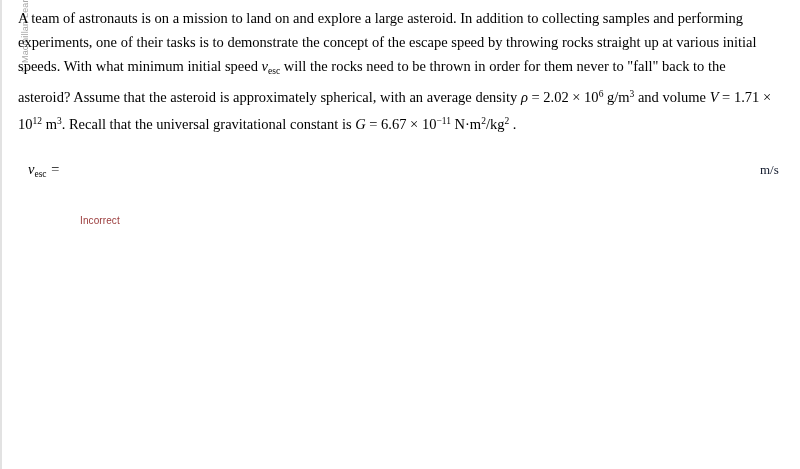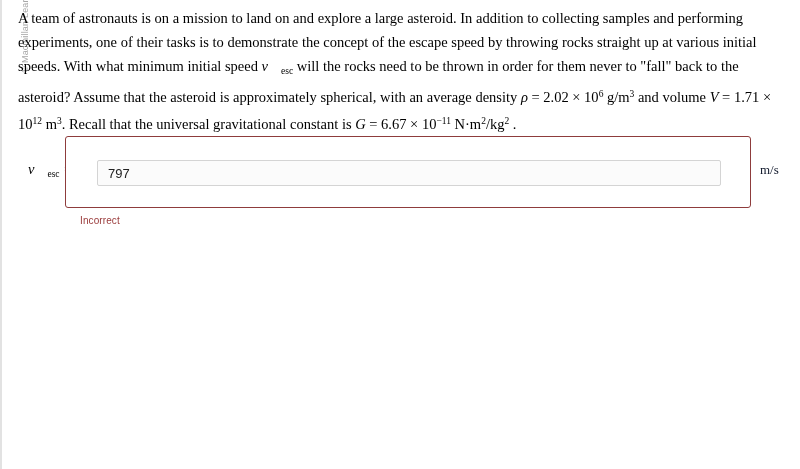--- a/index.html
+++ b/index.html
@@ -52,21 +52,20 @@
     text-align: left;
   }
   .question span { white-space: normal; }
   i.mathvar {
     font-style: italic;
   }
   sub {
     font-size: 9.5px;
     vertical-align: -0.28em;
     font-style: normal;
-    margin-left: 13px;
   }
   sup {
     font-size: 9.5px;
     vertical-align: 0.5em;
     font-style: normal;
   }
   .answer-row {
     position: absolute;
     left: 18px;
     top: 136px;
@@ -142,25 +141,20 @@
     <span>A team of astronauts is on a mission to land on and explore a large asteroid. In addition to collecting samples and performing experiments, one of their tasks is to demonstrate the concept of the escape speed by throwing rocks straight up at various initial speeds. With what minimum initial speed <i class="mathvar">v<sub>esc</sub></i> will the rocks need to be thrown in order for them never to "fall" back to the asteroid? Assume that the asteroid is approximately spherical, with an average density <i class="mathvar">ρ</i> = 2.02 × 10<sup>6</sup> g/m<sup>3</sup> and volume <i class="mathvar">V</i> = 1.71 × 10<sup>12</sup> m<sup>3</sup>. Recall that the universal gravitational constant is <i class="mathvar">G</i> = 6.67 × 10<sup>−11</sup> N·m<sup>2</sup>/kg<sup>2</sup> .</span>
   </div>
 
   <div class="answer-row">
 
     <div class="var-label">
       <i class="mathvar">v</i><sub>esc</sub>
       <span>=</span>
     </div>
 
-    <div class="answer-box" style="border-color: rgb(142, 60, 60);">
-      <div class="input-field">
-        <span>797</span>
-      </div>
-    </div>
 
     <div class="units">m/s</div>
 
     <div class="feedback" style="color: rgb(154, 59, 59);">Incorrect</div>
 
   </div>
 
 </div>
 
 </body></html>

